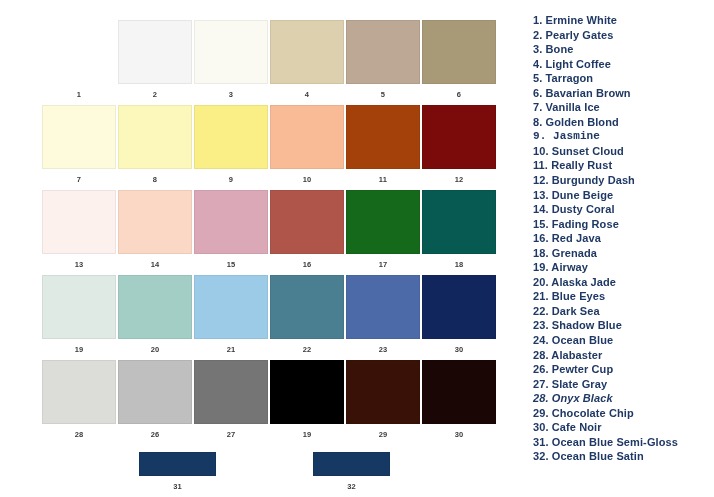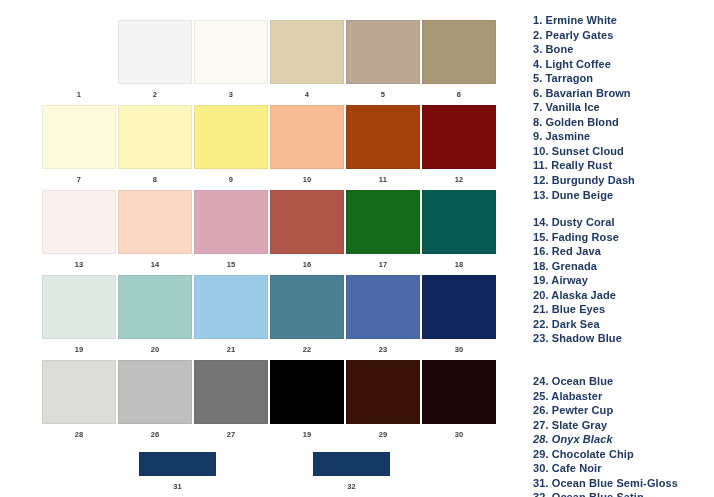--- a/index.html
+++ b/index.html
@@ -255,36 +255,36 @@
 
 <div id="legend">
     <div class="legend-item" style="color: rgb(31, 56, 100);">1. Ermine White</div>
     <div class="legend-item" style="color: rgb(31, 56, 100);">2. Pearly Gates</div>
     <div class="legend-item" style="color: rgb(31, 56, 100);">3. Bone</div>
     <div class="legend-item" style="color: rgb(31, 56, 100);">4. Light Coffee</div>
     <div class="legend-item" style="color: rgb(31, 56, 100);">5. Tarragon</div>
     <div class="legend-item" style="color: rgb(31, 56, 100);">6. Bavarian Brown</div>
     <div class="legend-item" style="color: rgb(31, 56, 100);">7. Vanilla Ice</div>
     <div class="legend-item" style="color: rgb(31, 56, 100);">8. Golden Blond</div>
-    <div class="legend-item" style="color: rgb(31, 56, 100);">9. Jasmine</div>
+    <div class="legend-item" style="color: rgb(31, 56, 100); font-family: Liberation Mono, monospace;">9. Jasmine</div>
     <div class="legend-item" style="color: rgb(31, 56, 100);">10. Sunset Cloud</div>
     <div class="legend-item" style="color: rgb(31, 56, 100);">11. Really Rust</div>
     <div class="legend-item" style="color: rgb(31, 56, 100);">12. Burgundy Dash</div>
     <div class="legend-item" style="color: rgb(31, 56, 100);">13. Dune Beige</div>
-    <div class="legend-item" style="color: rgb(31, 56, 100); margin-top: 13px;">14. Dusty Coral</div>
+    <div class="legend-item" style="color: rgb(31, 56, 100);">14. Dusty Coral</div>
     <div class="legend-item" style="color: rgb(31, 56, 100);">15. Fading Rose</div>
     <div class="legend-item" style="color: rgb(31, 56, 100);">16. Red Java</div>
     <div class="legend-item" style="color: rgb(31, 56, 100);">18. Grenada</div>
     <div class="legend-item" style="color: rgb(31, 56, 100);">19. Airway</div>
     <div class="legend-item" style="color: rgb(31, 56, 100);">20. Alaska Jade</div>
     <div class="legend-item" style="color: rgb(31, 56, 100);">21. Blue Eyes</div>
     <div class="legend-item" style="color: rgb(31, 56, 100);">22. Dark Sea</div>
     <div class="legend-item" style="color: rgb(31, 56, 100);">23. Shadow Blue</div>
-    <div class="legend-item" style="color: rgb(31, 56, 100); margin-top: 28px;">24. Ocean Blue</div>
-    <div class="legend-item" style="color: rgb(31, 56, 100);">25. Alabaster</div>
+    <div class="legend-item" style="color: rgb(31, 56, 100);">24. Ocean Blue</div>
+    <div class="legend-item" style="color: rgb(31, 56, 100);">28. Alabaster</div>
     <div class="legend-item" style="color: rgb(31, 56, 100);">26. Pewter Cup</div>
     <div class="legend-item" style="color: rgb(31, 56, 100);">27. Slate Gray</div>
     <div class="legend-item" style="color: rgb(31, 56, 100); font-style: italic;">28. Onyx Black</div>
     <div class="legend-item" style="color: rgb(31, 56, 100);">29. Chocolate Chip</div>
     <div class="legend-item" style="color: rgb(31, 56, 100);">30. Cafe Noir</div>
     <div class="legend-item" style="color: rgb(31, 56, 100);">31. Ocean Blue Semi-Gloss</div>
     <div class="legend-item" style="color: rgb(31, 56, 100);">32. Ocean Blue Satin</div>
   </div>
 
 </body></html>

